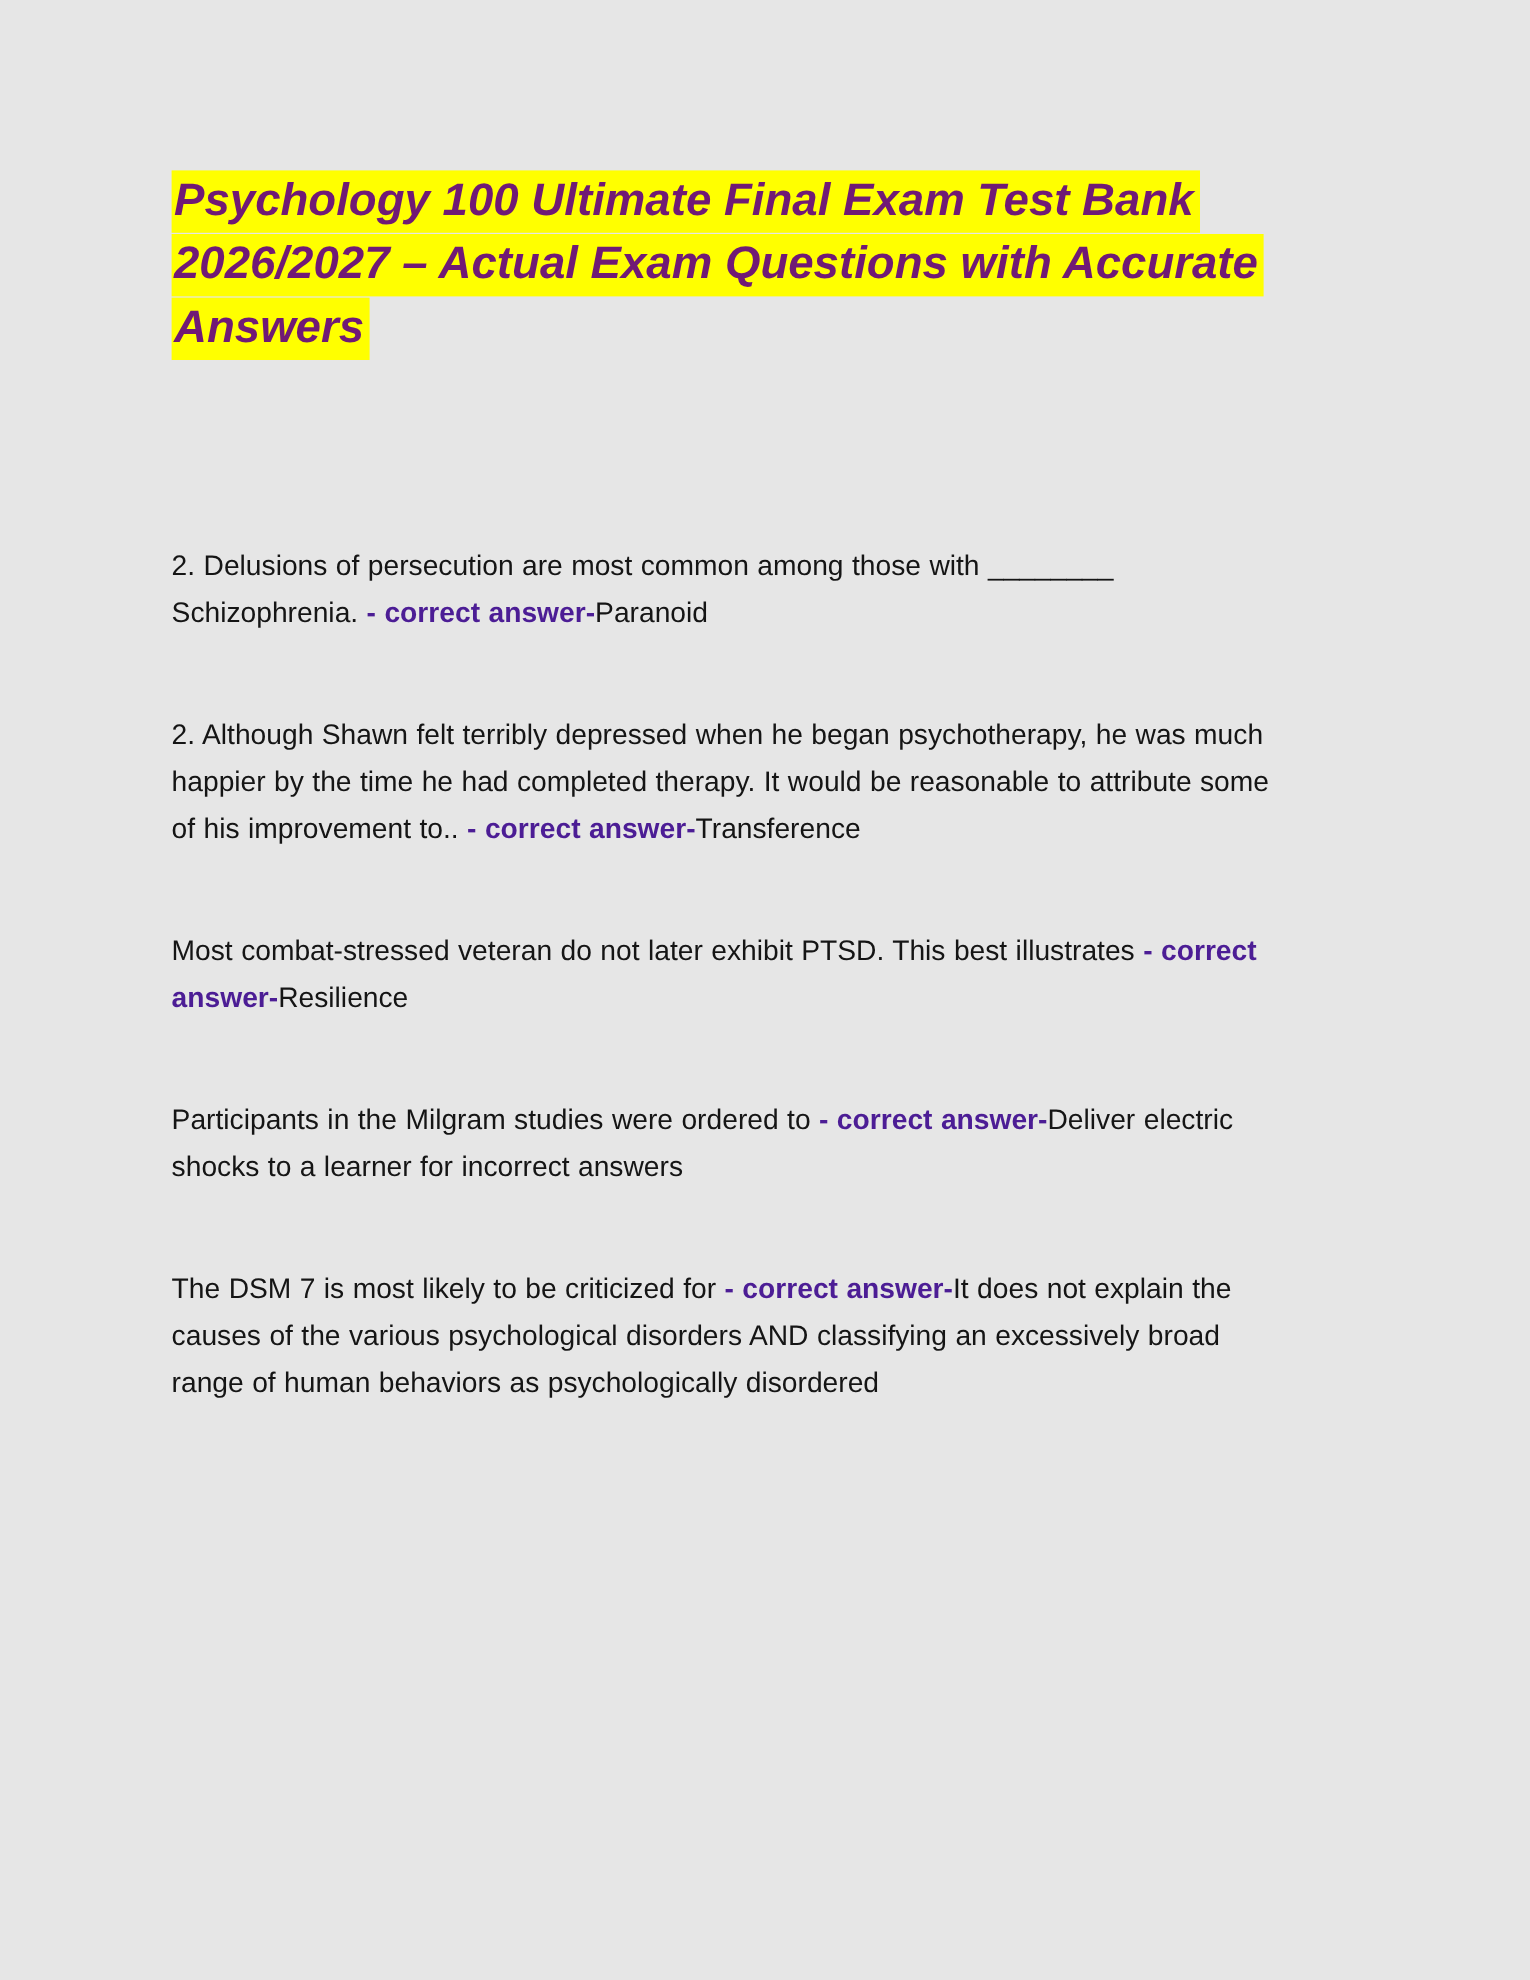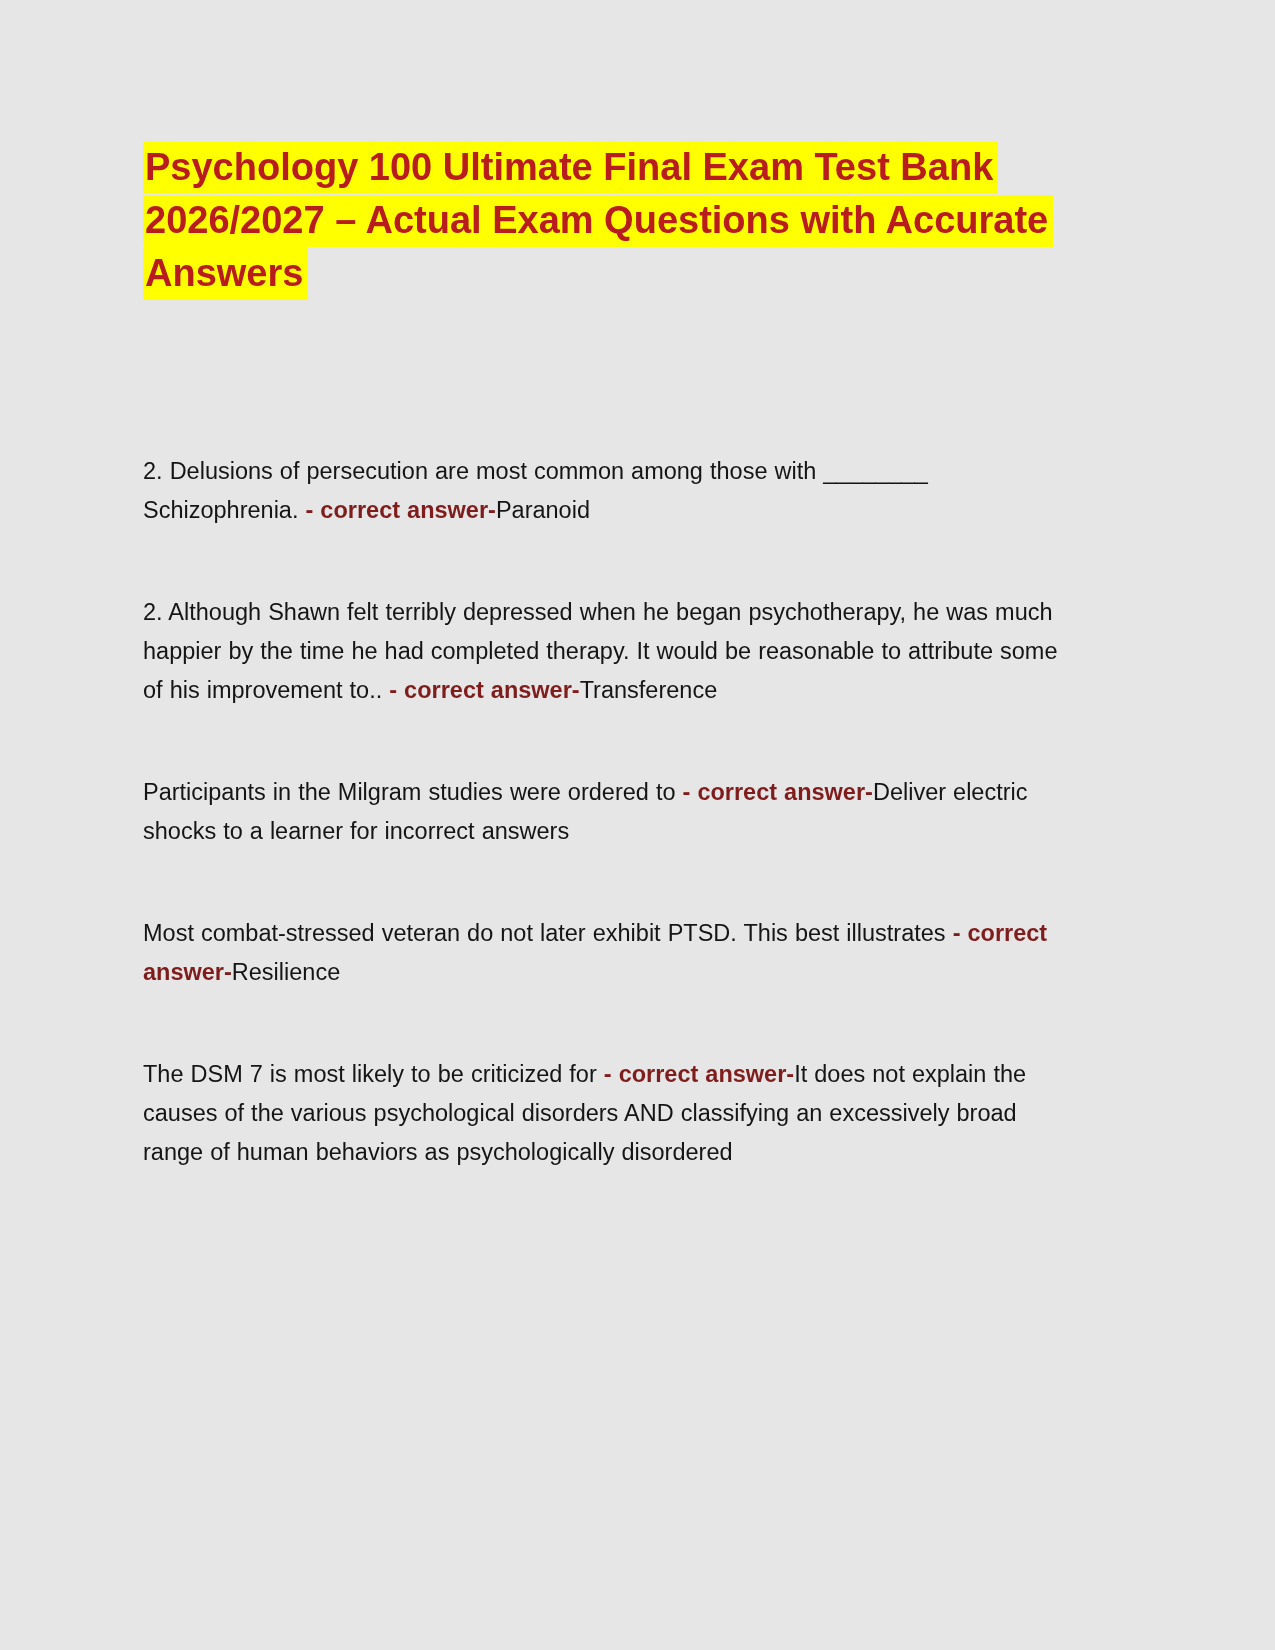--- a/index.html
+++ b/index.html
@@ -23,50 +23,51 @@
   }
   .doc-title {
     font-size: 38px;
     font-weight: bold;
     line-height: 53px;
     margin: 0 0 152px 0;
     color: #fe0000;
   }
   .doc-title .hl {
     background: #ffff00;
-    color: #b91c1c;
+    color: #701a75;
     padding: 4px 5px 6px 2px;
     -webkit-box-decoration-break: clone;
     box-decoration-break: clone;
+    font-style: italic;
   }
   .qa {
     font-size: 23.5px;
     line-height: 39px;
     color: #151515;
     margin: 0 0 63px 0;
     word-spacing: 0.5px;
   }
   .qa .ans-label {
-    color: #7f1d1d;
+    color: #4c1d95;
     font-weight: bold;
   }
 </style>
 </head>
 <body>
 
 <div class="page">
   <div class="content">
 
     <h1 class="doc-title"><span class="hl">Psychology 100 Ultimate Final Exam Test Bank 2026/2027 – Actual Exam Questions with Accurate Answers</span></h1>
 
     <p class="qa"><span>2. Delusions of persecution are most common among those with ________ Schizophrenia. </span><span class="ans-label">- correct answer-</span><span>Paranoid</span></p>
 
     <p class="qa"><span>2. Although Shawn felt terribly depressed when he began psychotherapy, he was much happier by the time he had completed therapy. It would be reasonable to attribute some of his improvement to.. </span><span class="ans-label">- correct answer-</span><span>Transference</span></p>
 
+    <p class="qa"><span>Most combat-stressed veteran do not later exhibit PTSD. This best illustrates </span><span class="ans-label">- correct answer-</span><span>Resilience</span></p>
+
     <p class="qa"><span>Participants in the Milgram studies were ordered to </span><span class="ans-label">- correct answer-</span><span>Deliver electric shocks to a learner for incorrect answers</span></p>
-
-    <p class="qa"><span>Most combat-stressed veteran do not later exhibit PTSD. This best illustrates </span><span class="ans-label">- correct answer-</span><span>Resilience</span></p>
 
     <p class="qa"><span>The DSM 7 is most likely to be criticized for </span><span class="ans-label">- correct answer-</span><span>It does not explain the causes of the various psychological disorders AND classifying an excessively broad range of human behaviors as psychologically disordered</span></p>
 
 
   </div>
 </div>
 
 </body></html>

